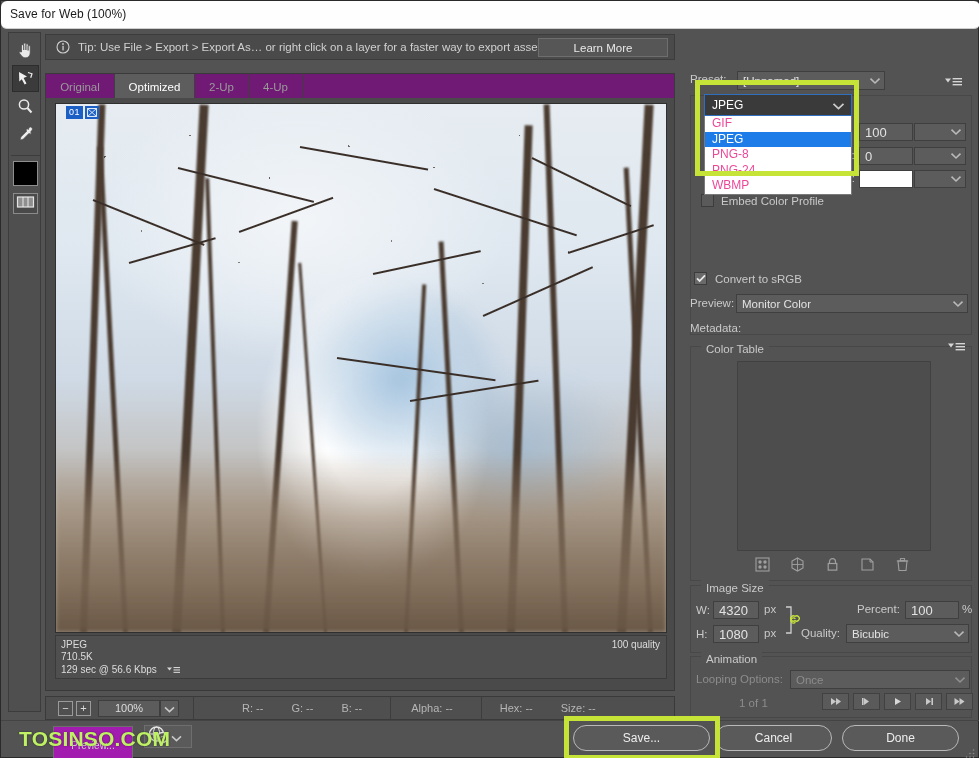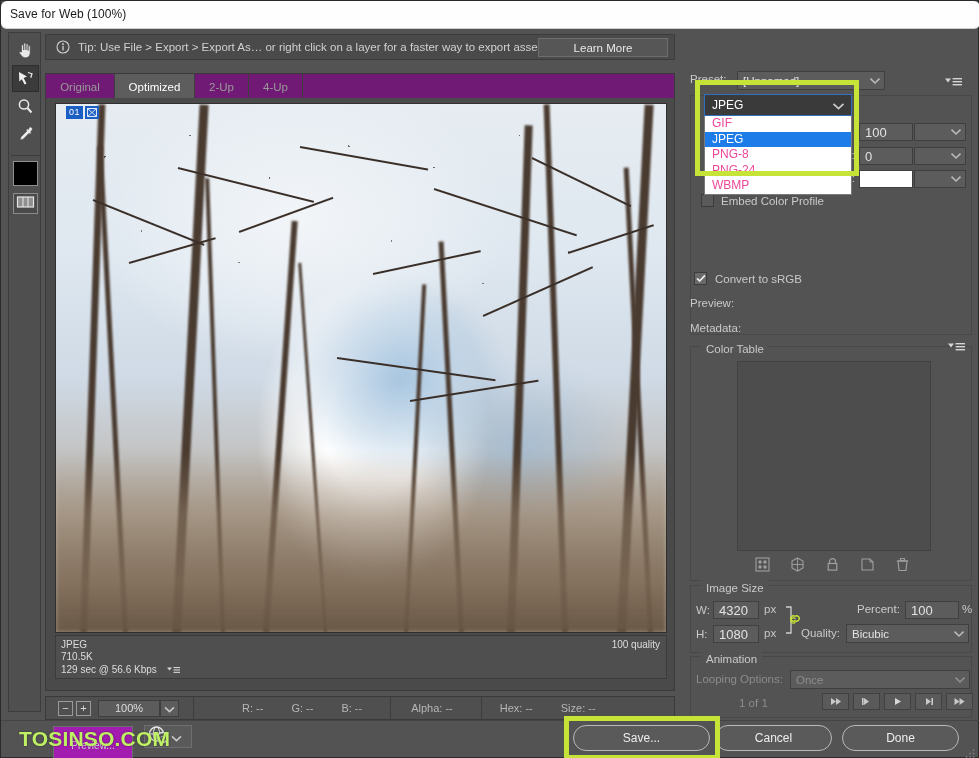--- a/index.html
+++ b/index.html
@@ -542,20 +542,28 @@
         <svg width="10" height="9" viewBox="0 0 10 9">
             <path d="M1 4.4 L3.6 7 L9 1.3" fill="none" stroke="#e9e9e9" stroke-width="1.8"></path>
           </svg>
       </span>
       <span class="lbl" style="margin-left:8px;">Convert to sRGB</span>
     </div>
 
     <div class="row" style="left:3px; top:228px;">
       <span class="lbl">Preview:</span>
     </div>
+    <div class="combo" style="position:absolute; left:49px; top:225px; width:232px;">
+      <span>Monitor Color</span>
+      <span class="cv">
+        <svg width="12" height="8" viewBox="0 0 12 8">
+            <path d="M1.5 1.6 L6 6 L10.5 1.6" fill="none" stroke="#b9b9b9" stroke-width="1.6"></path>
+          </svg>
+      </span>
+    </div>
 
     <div class="row" style="left:3px; top:253px;">
       <span class="lbl">Metadata:</span>
     </div>
 
     <div class="pgroup" style="top:277px; height:235px;">
       <div style="position:absolute; left:10px; top:-8px; background:#535353; padding:0 5px;">
         <span class="lbl">Color Table</span>
       </div>
       <div class="panel-menu" style="position:absolute; right:6px; top:-8px;">

